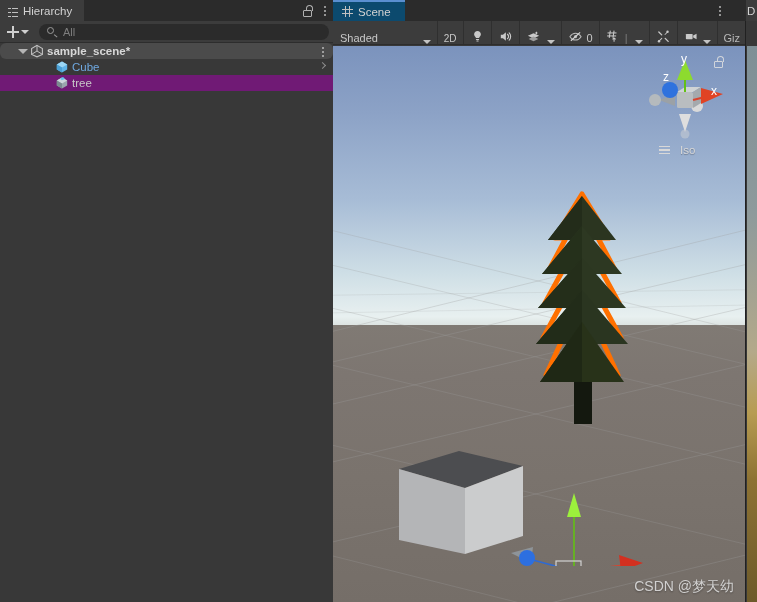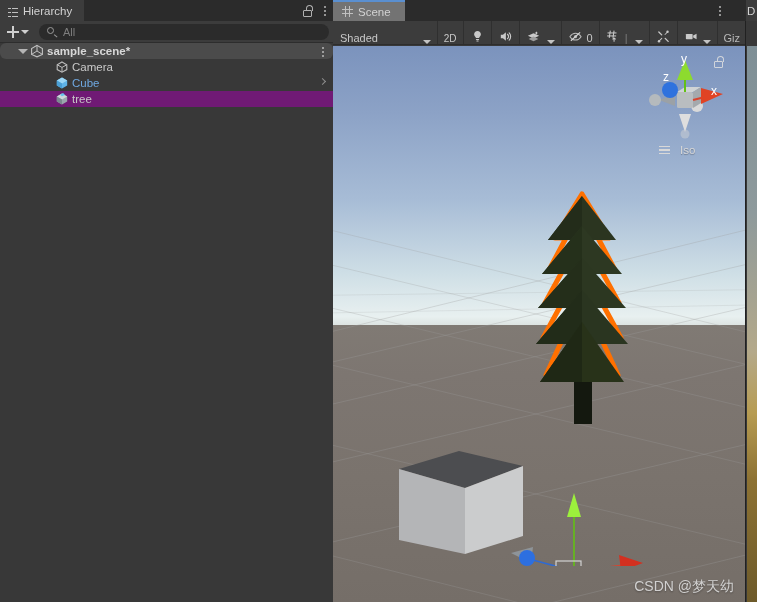--- a/index.html
+++ b/index.html
@@ -104,21 +104,21 @@
   .ico svg { display:block; }
 
   
   #scene {
     position:absolute; left:333px; top:0; width:413px; height:602px;
     background:#383838;
   }
   .scene-tabbar { height:21px; background:#2b2b2b; display:flex; position:relative; }
   .scene-tab {
     display:flex; align-items:center; gap:5px; padding:0 14px 0 9px;
-    background:#737373; color:#d2d2d2; font-size:11.5px; height:21px;
+    background:#0c4a6e; color:#d2d2d2; font-size:11.5px; height:21px;
     border-top:2px solid #5a8fd0;
   }
   .grid-glyph { width:11px; height:11px; position:relative; }
   .grid-glyph i { position:absolute; background:#c0c0c0; }
   .grid-glyph i.v1 { left:3px; top:0; width:1.3px; height:11px; }
   .grid-glyph i.v2 { left:7px; top:0; width:1.3px; height:11px; }
   .grid-glyph i.h1 { left:0; top:3px; height:1.3px; width:11px; }
   .grid-glyph i.h2 { left:0; top:7px; height:1.3px; width:11px; }
   .scene-tab-kebab { position:absolute; right:22px; top:0; height:21px; display:flex; align-items:center; }
 
@@ -250,30 +250,20 @@
           </svg>
         </span>
         <span class="rowlabel">sample_scene*</span>
         <span class="kebab row-kebab">
             <i></i>
             <i></i>
             <i></i>
           </span>
       </div>
 
-      <div class="hrow" style="padding-left:55px;">
-        <span class="ico">
-          <svg viewBox="0 0 14 14" width="14" height="14">
-            <polygon points="7,2 11.8,4.8 11.8,9.6 7,12.2 2.2,9.6 2.2,4.8" fill="none" stroke="#bdbdbd" stroke-width="1.1"></polygon>
-            <polyline points="2.2,4.8 7,7.4 11.8,4.8" fill="none" stroke="#bdbdbd" stroke-width="1"></polyline>
-            <line x1="7" y1="7.4" x2="7" y2="12.2" stroke="#bdbdbd" stroke-width="1"></line>
-          </svg>
-        </span>
-        <span class="rowlabel">Camera</span>
-      </div>
 
       <div class="hrow" style="padding-left:55px;">
         <span class="ico">
           <svg viewBox="0 0 14 14" width="14" height="14">
             <polygon points="7,1.6 12.2,4.6 12.2,9.6 7,12.6 1.8,9.6 1.8,4.6" fill="#5fb4e8"></polygon>
             <polygon points="7,1.6 12.2,4.6 7,7.5 1.8,4.6" fill="#9bd6f5"></polygon>
             <polygon points="1.8,4.6 7,7.5 7,12.6 1.8,9.6" fill="#4a9fd4"></polygon>
           </svg>
         </span>
         <span class="rowlabel prefab">Cube</span>

